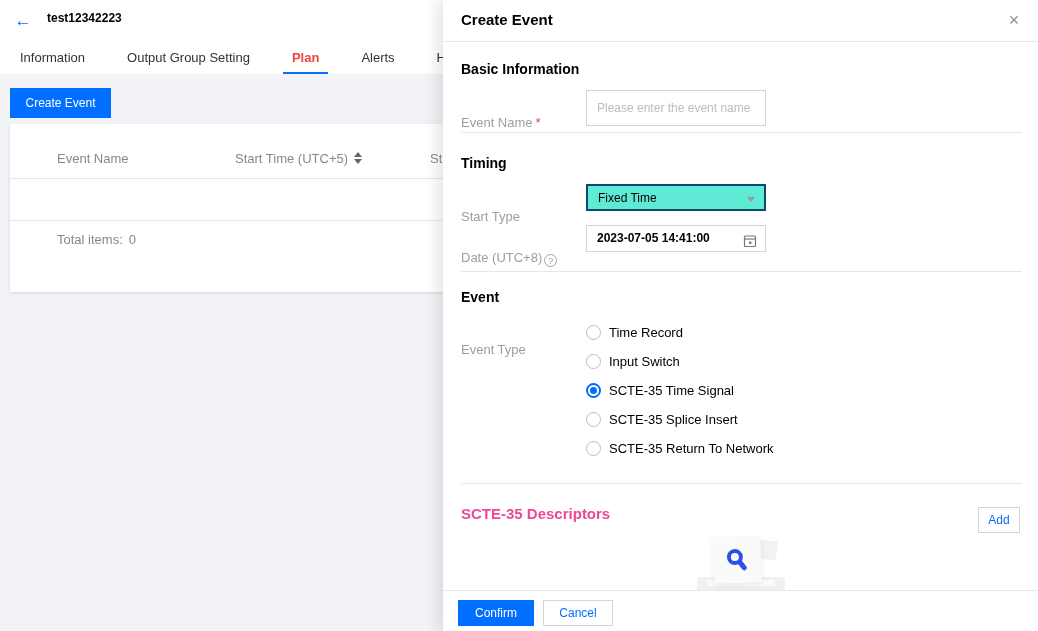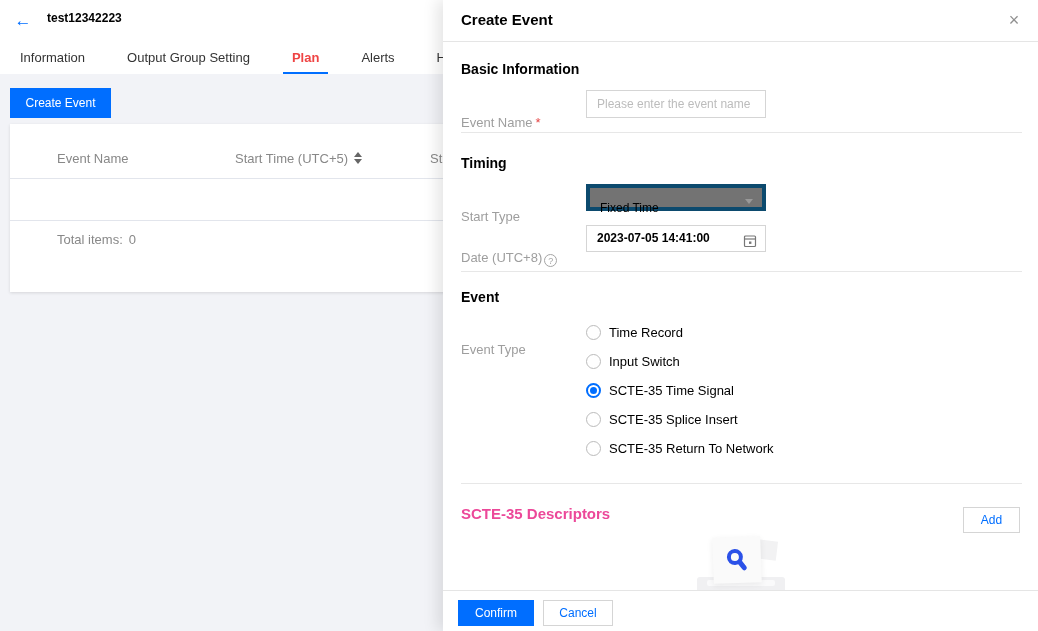--- a/index.html
+++ b/index.html
@@ -37,41 +37,41 @@
   .drawer-header { position:absolute; left:0; top:0; width:100%; height:42px; border-bottom:1px solid #e5e5e5; background:#fff; z-index:3; }
   .drawer-title { position:absolute; left:18px; top:11px; font-size:15px; font-weight:600; color:#000; }
   .drawer-close { position:absolute; right:12px; top:8px; width:24px; height:24px; text-align:center; line-height:24px; font-size:18px; color:#909090; cursor:pointer; }
   .drawer-close::before { content:'\00d7'; }
 
   .sec-heading { position:absolute; left:18px; font-size:14px; font-weight:600; color:#000; }
   .form-label { position:absolute; left:18px; font-size:13px; color:#9e9e9e;margin-top:18px; }
   .req { color:#e54545; margin-left:3px; }
   .drawer-divider { position:absolute; left:18px; right:16px; height:1px; background:#e7e7e7; }
 
-  .text-input { position:absolute; left:143px; width:180px; height:28px; border:1px solid #d5d5d5; padding:0 10px; font-size:12px; font-family:inherit; color:#000; outline:none; }
+  .text-input { position:absolute; left:143px; width:180px; height:36px; border:1px solid #d5d5d5; padding:0 10px; font-size:12px; font-family:inherit; color:#000; outline:none; }
   .text-input::placeholder { color:#bcbcbc; }
 
-  .select-box { position:absolute; left:143px; width:180px; height:27px; border:4px solid #0c4a6e; background:#737373; line-height:25px; padding:8px 10px; font-size:12px; color:#000; cursor:pointer; }
+  .select-box { position:absolute; left:143px; width:180px; height:27px; border:2px solid #0c4a6e; background:#5eead4; line-height:25px; padding:0 10px; font-size:12px; color:#000; cursor:pointer; }
   .select-caret { position:absolute; right:9px; top:11px; width:0; height:0; border-left:4px solid transparent; border-right:4px solid transparent; border-top:5px solid #999; }
 
   .date-box { position:absolute; left:143px; width:180px; height:27px; border:1px solid #d5d5d5; background:#fff; line-height:25px; padding:0 10px; font-size:12px; font-weight:600; color:#000; cursor:pointer; }
   .cal-icon { position:absolute; right:8px; top:6px; }
 
   .help-icon { display:inline-block; width:13px; height:13px; border:1px solid #a5a5a5; border-radius:50%; color:#a5a5a5; font-size:9px; line-height:12px; text-align:center; margin-left:2px; vertical-align:-2px; cursor:pointer; }
   .help-icon::before { content:'?'; }
 
   .radio-list { position:absolute; left:143px; list-style:none; }
   .radio-row { height:29px; display:flex; align-items:center; cursor:pointer; }
   .radio { width:15px; height:15px; border:1px solid #bbb; border-radius:50%; background:#fff; margin-right:8px; position:relative; flex:none; }
   .radio.selected { border:2px solid #006eff; }
   .radio.selected::after { content:''; position:absolute; left:2px; top:2px; right:2px; bottom:2px; background:#006eff; border-radius:50%; }
   .radio-label { font-size:13px; color:#000; }
 
   .desc-heading { position:absolute; left:18px; top:505px; font-size:15px; font-weight:700; color:#ec4899; }
-  .add-btn { position:absolute; right:18px; top:507px; width:57px; height:26px; background:#fff; border:1px solid #d5d5d5; color:#006eff; font-size:12px; font-family:inherit; cursor:pointer; }
+  .add-btn { position:absolute; right:18px; top:507px; width:42px; height:26px; background:#fff; border:1px solid #d5d5d5; color:#006eff; font-size:12px; font-family:inherit; cursor:pointer; }
 
   
   .empty-illus { position:absolute; left:244px; top:537px; width:110px; height:62px; z-index:1; }
   .illus-base { position:absolute; left:10px; top:40px; width:88px; height:15px; background:#f0f0f2; border-radius:3px; }
   .illus-base::after { content:''; position:absolute; left:10px; top:3px; right:10px; height:6px; background:#fafafb; border-radius:2px; }
   .illus-back { position:absolute; left:62px; top:3px; width:28px; height:19px; background:#f2f2f3; transform:rotate(7deg); }
   .illus-panel { position:absolute; left:26px; top:0; width:48px; height:46px; background:#fafafa; box-shadow:0 2px 6px rgba(0,0,0,0.07); transform:rotate(-2deg); display:flex; align-items:center; justify-content:center; }
 
   .drawer-footer { position:absolute; left:0; bottom:0; width:100%; height:41px; background:#fff; border-top:1px solid #e5e5e5; z-index:2; }
   .confirm-btn { position:absolute; left:15px; top:9px; width:76px; height:26px; background:#006eff; color:#fff; border:none; font-size:12px; font-family:inherit; cursor:pointer; }

